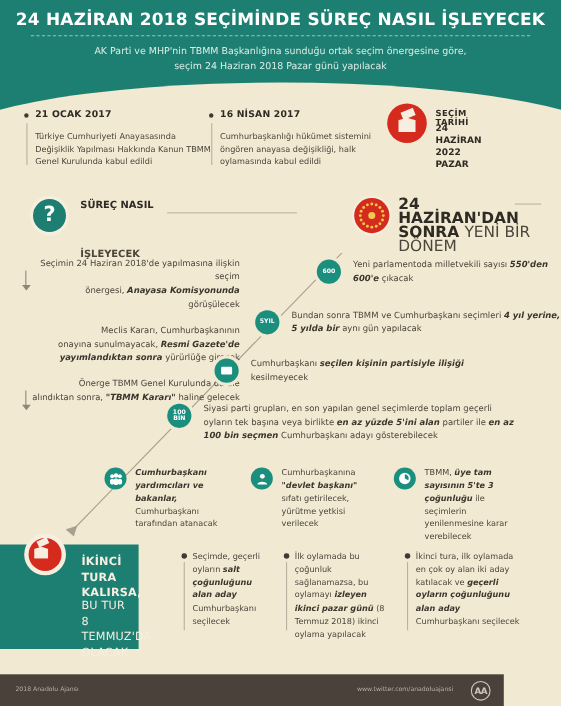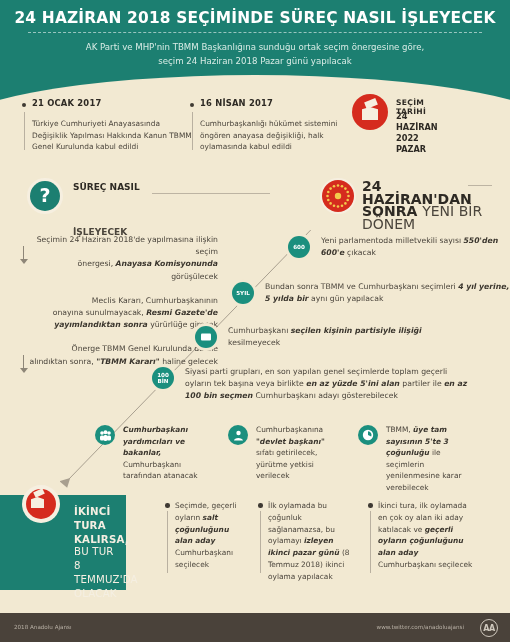--- a/index.html
+++ b/index.html
@@ -255,21 +255,21 @@
   .btx {
     position: absolute; left: 10px; top: 0;
     width: 72px;
     font-size: 7.4px; line-height: 11.8px; color: #4b453c;
   }
   .btx .b { font-weight: bold; font-style: italic; color: #3a352d; }
 
   
   .footer {
     position: absolute; left: 0; bottom: 0;
-    width: 510px; height: 29px;
+    width: 458px; height: 29px;
     background: #4a423a;
   }
   .foot-left {
     position: absolute; left: 14px; top: 11px;
     font-size: 5.6px; color: #b8b0a5;
   }
   .foot-right {
     position: absolute; right: 46px; top: 11px;
     font-size: 5.6px; color: #b8b0a5;
   }

